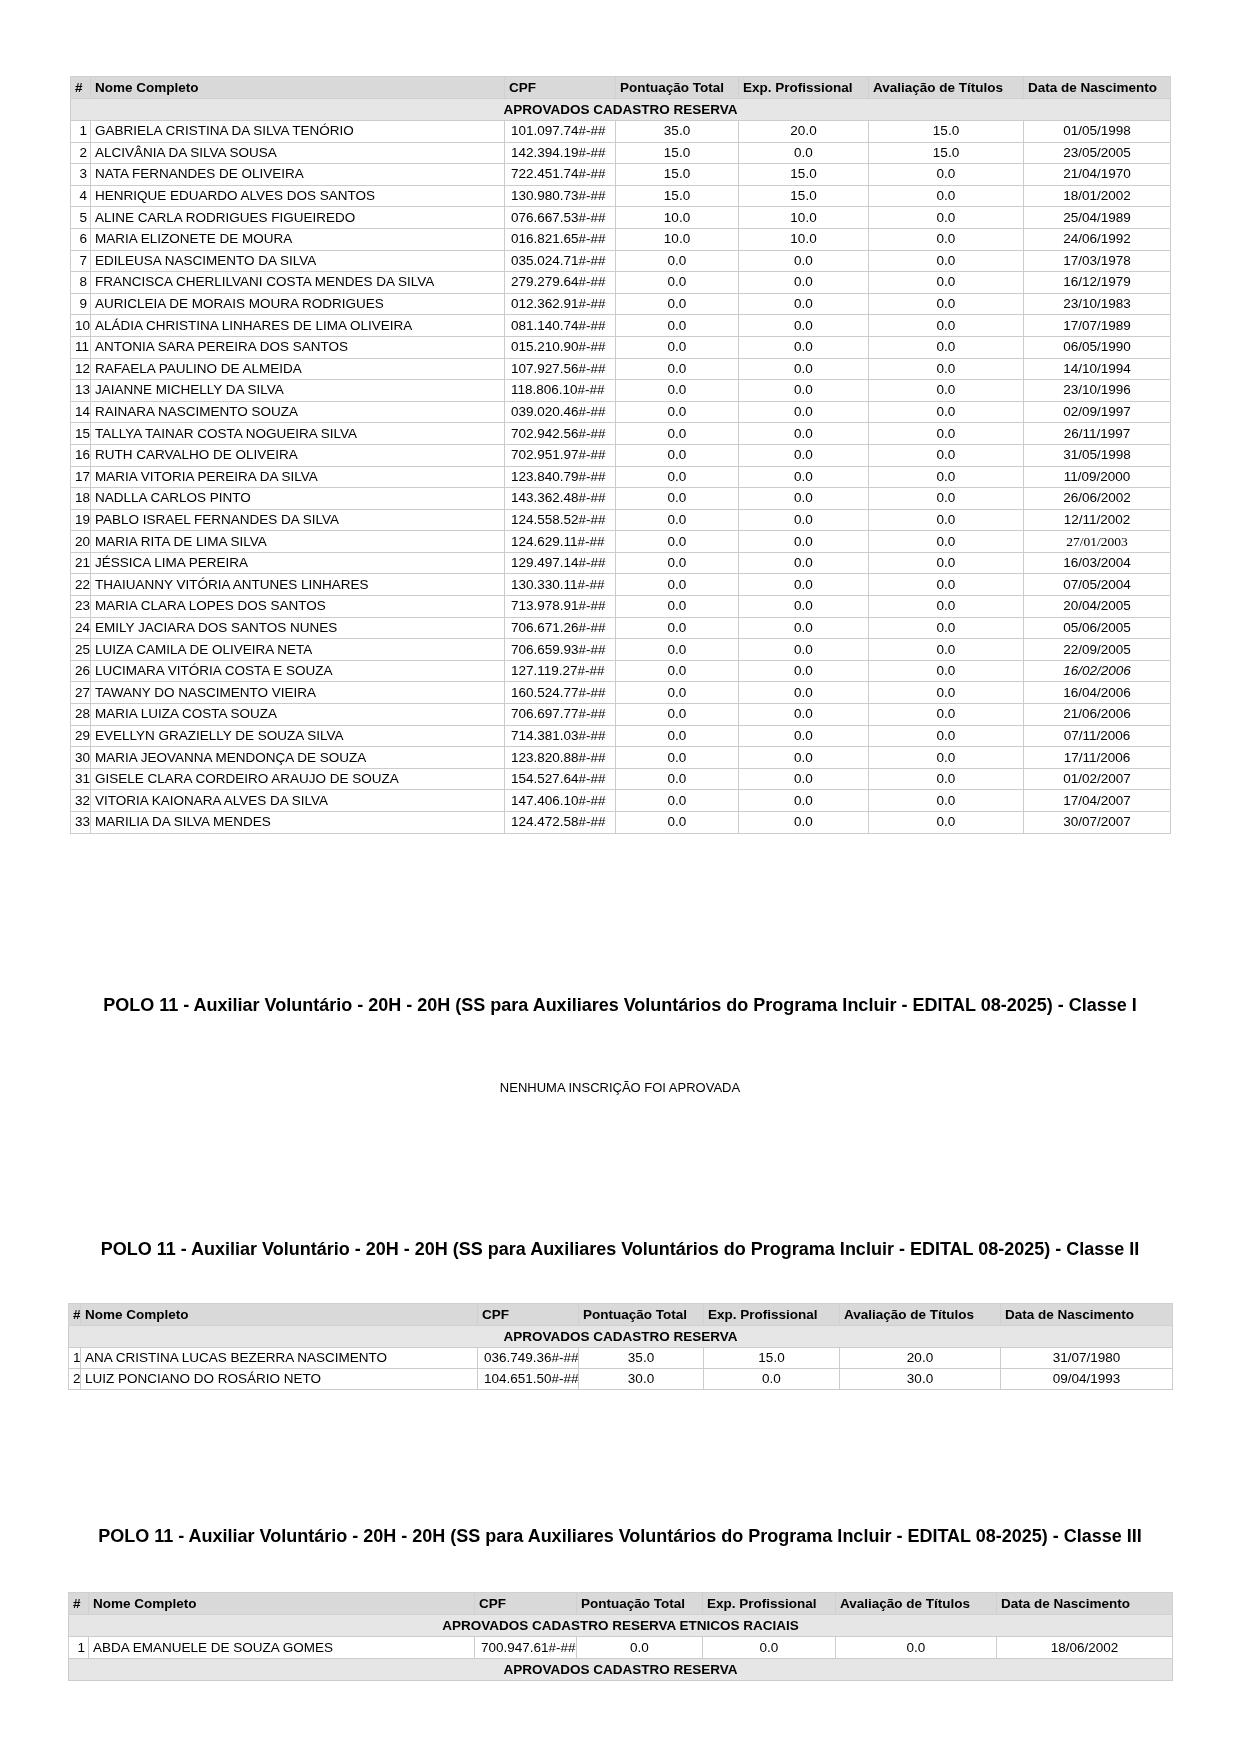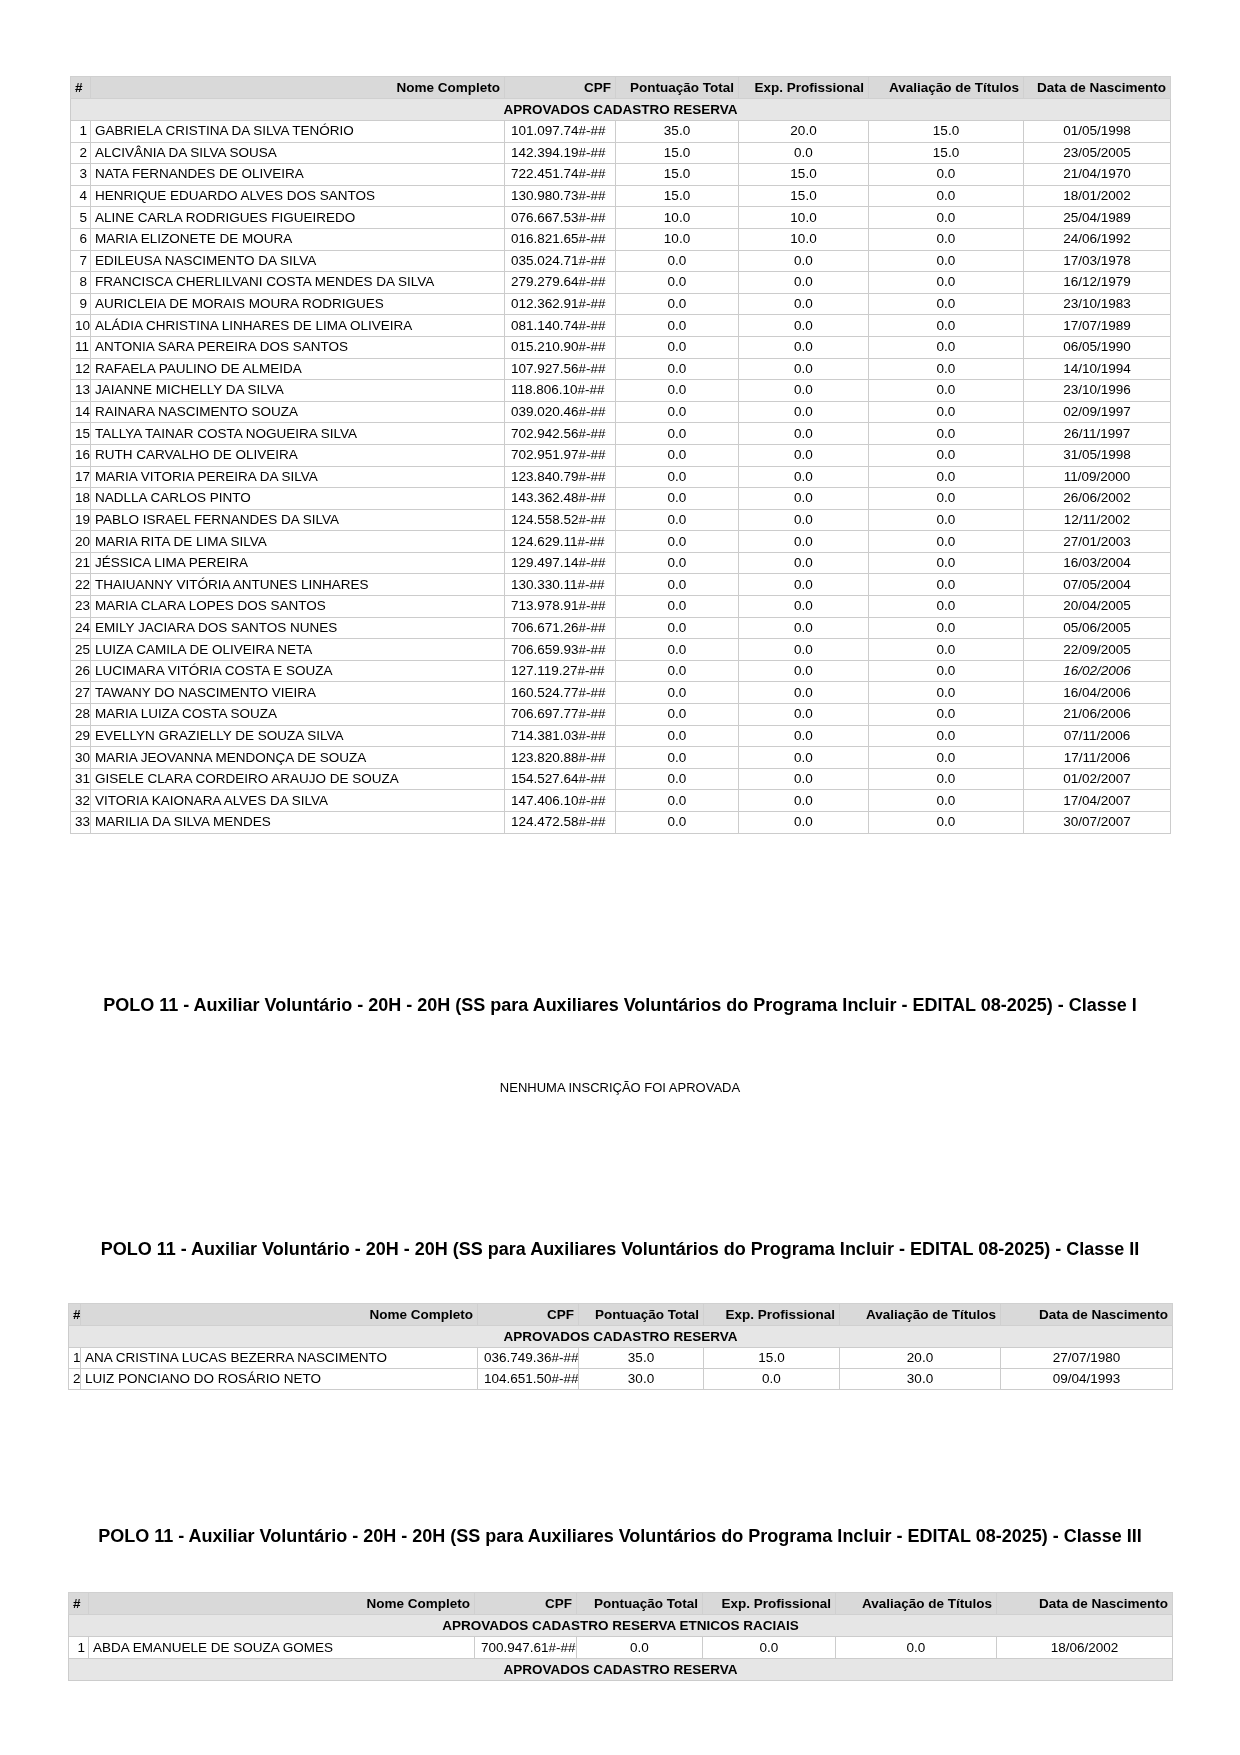--- a/index.html
+++ b/index.html
@@ -1,19 +1,19 @@
 <!DOCTYPE html>
 <html><head>
 <meta charset="utf-8">
 <style>
   html, body { margin:0; padding:0; background:#ffffff; }
   body { width:1240px; height:1755px; position:relative; font-family:"Liberation Sans", sans-serif; color:#000; overflow:hidden; }
   table.res { position:absolute; border-collapse:collapse; table-layout:fixed; font-size:13.5px; }
   table.res th, table.res td { border:1.5px solid #cccccc; padding:0 4px; height:21px; line-height:20px; white-space:nowrap; overflow:hidden; }
-  table.res thead th { background:#d9d9d9; font-weight:bold; text-align:right; border-color:#d0d0d0; }
+  table.res thead th { background:#d9d9d9; font-weight:bold; text-align:left; border-color:#d0d0d0; }
   table.res thead th.hash { text-align:left; }
   table.res td.group { background:#e6e6e6; font-weight:bold; text-align:center; }
   table.res td.num { text-align:right; padding-right:3px; }
   table.res td.name { text-align:left; }
   table.res td.cpf { text-align:left; padding-left:6px; }
   table.res td.c { text-align:center; }
   .heading { position:absolute; left:0; width:1240px; text-align:center; font-weight:bold; font-size:18px; }
   .empty-note { position:absolute; left:0; width:1240px; text-align:center; font-size:13px; }
 </style>
 </head>
@@ -215,21 +215,21 @@
         <td class="c" style="height: 20.6px;">0.0</td>
         <td class="c" style="height: 20.6px;">12/11/2002</td>
       </tr>
       <tr>
         <td class="num" style="height: 20.6px;">20</td>
         <td class="name" style="height: 20.6px;">MARIA RITA DE LIMA SILVA</td>
         <td class="cpf" style="height: 20.6px;">124.629.11#-##</td>
         <td class="c" style="height: 20.6px;">0.0</td>
         <td class="c" style="height: 20.6px;">0.0</td>
         <td class="c" style="height: 20.6px;">0.0</td>
-        <td class="c" style="height: 20.6px;">27/01/2003</td>
+        <td class="c" style="height: 20.6px; font-family: Liberation Serif, serif;">27/01/2003</td>
       </tr>
       <tr>
         <td class="num" style="height: 20.6px;">21</td>
         <td class="name" style="height: 20.6px;">JÉSSICA LIMA PEREIRA</td>
         <td class="cpf" style="height: 20.6px;">129.497.14#-##</td>
         <td class="c" style="height: 20.6px;">0.0</td>
         <td class="c" style="height: 20.6px;">0.0</td>
         <td class="c" style="height: 20.6px;">0.0</td>
         <td class="c" style="height: 20.6px;">16/03/2004</td>
       </tr>
@@ -373,21 +373,21 @@
     <tr>
       <td class="group" colspan="7">APROVADOS CADASTRO RESERVA</td>
     </tr>
   <tr>
         <td class="num" style="height: 20px;">1</td>
         <td class="name" style="height: 20px;">ANA CRISTINA LUCAS BEZERRA NASCIMENTO</td>
         <td class="cpf" style="height: 20px;">036.749.36#-##</td>
         <td class="c" style="height: 20px;">35.0</td>
         <td class="c" style="height: 20px;">15.0</td>
         <td class="c" style="height: 20px;">20.0</td>
-        <td class="c" style="height: 20px;">27/07/1980</td>
+        <td class="c" style="height: 20px;">31/07/1980</td>
       </tr>
       <tr>
         <td class="num" style="height: 20px;">2</td>
         <td class="name" style="height: 20px;">LUIZ PONCIANO DO ROSÁRIO NETO</td>
         <td class="cpf" style="height: 20px; text-align: center;">104.651.50#-##</td>
         <td class="c" style="height: 20px;">30.0</td>
         <td class="c" style="height: 20px;">0.0</td>
         <td class="c" style="height: 20px;">30.0</td>
         <td class="c" style="height: 20px;">09/04/1993</td>
       </tr>

